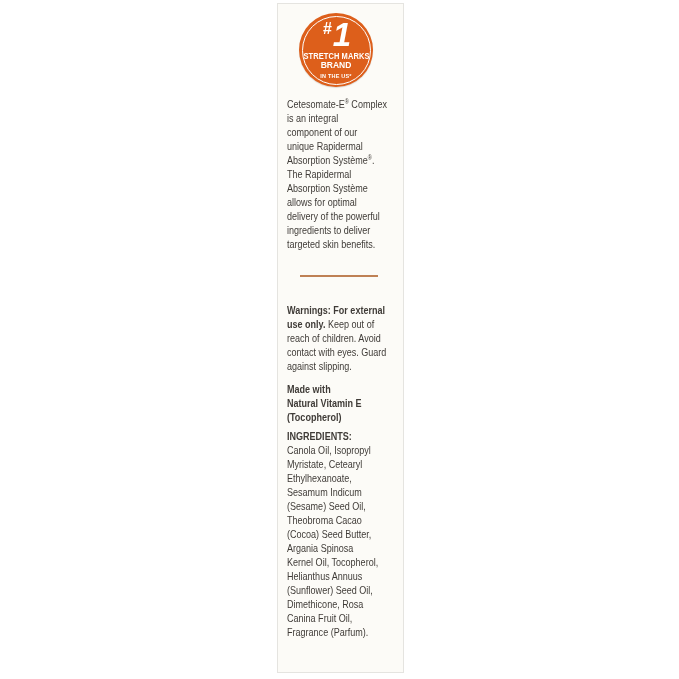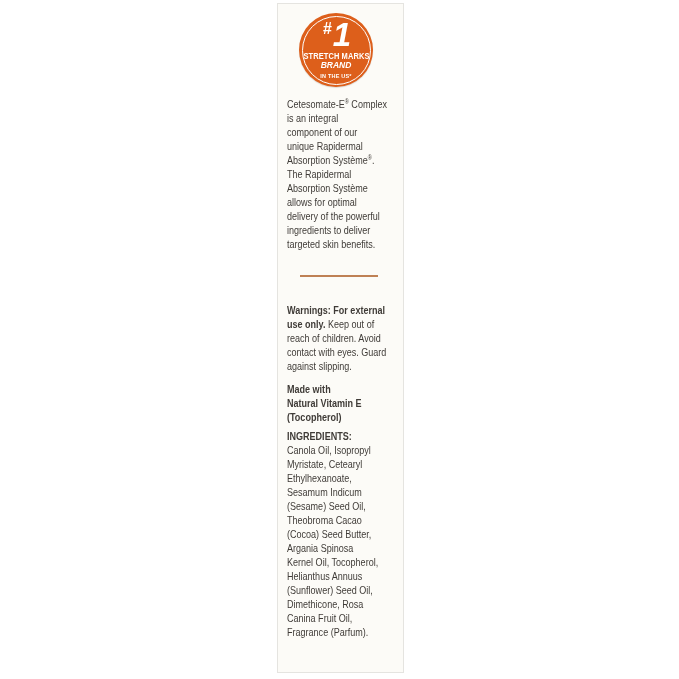--- a/index.html
+++ b/index.html
@@ -28,21 +28,21 @@
     box-shadow:0 1px 1px rgba(0,0,0,0.12);
   }
   .badge::before{
     content:"";position:absolute;inset:2.5px;border:1.5px solid #ffffff;
     border-radius:50%;pointer-events:none;
   }
   .badge-num{display:flex;align-items:flex-start;margin-top:5px;font-weight:bold;font-style:italic;line-height:1;}
   .badge-hash{font-size:16px;margin-top:3px;}
   .badge-one{font-size:33px;letter-spacing:-2px;margin-left:1px;}
   .badge-l2{margin-top:0;font-size:8.5px;font-weight:bold;white-space:nowrap;transform:scaleX(0.88);letter-spacing:0.1px;}
-  .badge-l3{font-size:8.5px;font-weight:bold;line-height:1.15;font-style:italic;}
+  .badge-l3{font-size:8.5px;font-weight:bold;line-height:1.15;}
   .badge-l4{font-size:5.5px;font-weight:bold;margin-top:2.5px;letter-spacing:0.2px;}
 
   
   .copy{
     position:absolute;left:9px;width:132px;
     color:var(--text,#3f3b37);
     font-size:10.5px;line-height:14px;
     transform:scaleX(0.86);transform-origin:top left;
   }
   .copy .line{white-space:nowrap;height:14px;}

